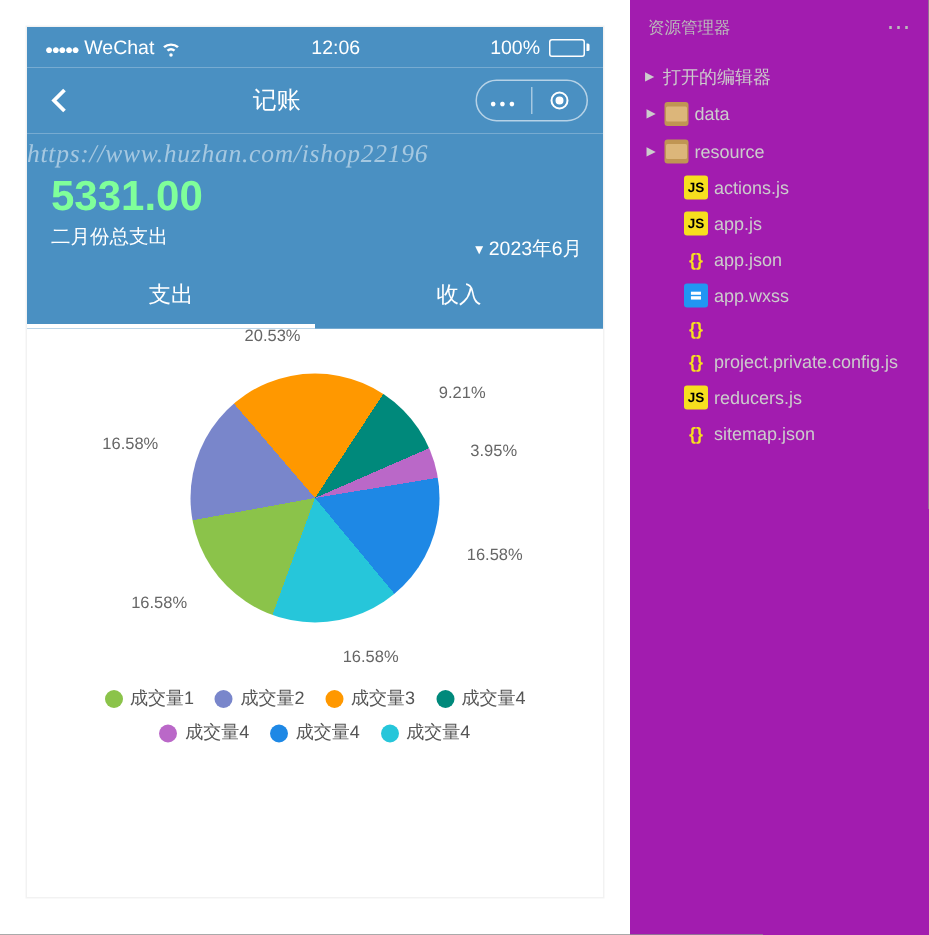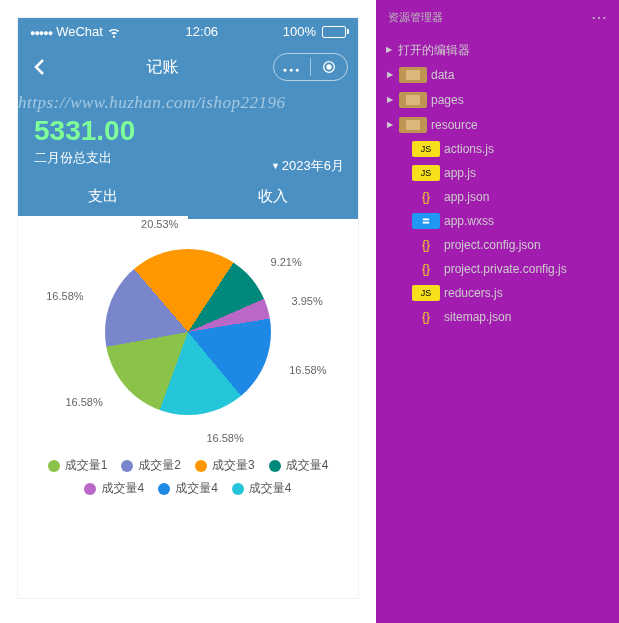--- a/index.html
+++ b/index.html
@@ -1,18 +1,18 @@
 <!DOCTYPE html>
 <html><head>
 <meta charset="utf-8">
 <style>
 * { margin: 0; padding: 0; box-sizing: border-box; font-family: -apple-system, "Microsoft YaHei", sans-serif; }
 body { background: #1e1e1e; width: 619px; height: 623px; display: flex; overflow: hidden; }
 
-.phone-panel { width: 376px; height: 623px; background: #fff; display: flex; flex-direction: column; position: relative; }
+.phone-panel { width: 420px; height: 623px; background: #fff; display: flex; flex-direction: column; position: relative; }
 .phone-screen { margin: 18px; background: #fff; display: flex; flex-direction: column; box-shadow: 0 0 0 1px rgba(0,0,0,0.05); height: 580px; }
 
 .status-bar { background: #4a90c2; color: #fff; display: flex; align-items: center; justify-content: space-between; padding: 6px 12px; font-size: 13px; font-weight: 500; }
 .sb-left { display: flex; align-items: center; gap: 4px; }
 .sb-right { display: flex; align-items: center; gap: 6px; }
 .dots::before { content: "●●●●●"; letter-spacing: -1px; font-size: 9px; }
 .wifi-icon { width: 14px; height: 14px; }
 .battery { width: 24px; height: 12px; border: 1.5px solid #fff; border-radius: 2px; position: relative; display: inline-block; }
 .battery::after { content: ""; position: absolute; right: -4px; top: 2px; width: 2px; height: 5px; background: #fff; border-radius: 0 1px 1px 0; }
 .battery-fill { background: #fff; height: 100%; width: 85%; }
@@ -48,21 +48,21 @@
 .explorer { flex: 1; background: #a21caf; color: #ccc; font-size: 12px; display: flex; flex-direction: column; }
 .exp-header { display: flex; justify-content: space-between; align-items: center; padding: 8px 12px; font-size: 11px; color: #bbb; }
 .exp-more::before { content: "⋯"; font-size: 16px; color: #bbb; }
 .tree { padding: 2px 0; }
 .tree-row { display: flex; align-items: center; padding: 2px 0 2px 8px; gap: 4px; cursor: default; line-height: 20px; }
 .chev { width: 10px; font-size: 9px; color: #ccc; display: inline-block; text-align: center; }
 .chev.right::before { content: "▶"; font-size: 8px; }
 .chev.down::before { content: "▼"; font-size: 8px; }
 .indent-1 { padding-left: 9px; }
 .indent-2 { padding-left: 36px; }
-.ficon { width: 28px; height: 16px; display: inline-flex; align-items: center; justify-content: center; font-size: 9px; font-weight: normal; border-radius: 2px; flex-shrink: 0; }
+.ficon { width: 16px; height: 16px; display: inline-flex; align-items: center; justify-content: center; font-size: 9px; font-weight: bold; border-radius: 2px; flex-shrink: 0; }
 .ic-folder { background: #c09553; color: #c09553; }
 .ic-folder::before { content: ""; display: block; width: 14px; height: 10px; background: #dcb67a; border-radius: 1px; position: relative; }
 .ic-folder-green { background: #7cb342; }
 .ic-folder-green::before { content: ""; display: block; width: 14px; height: 10px; background: #8bc34a; border-radius: 1px; }
 .ic-js { background: #f7df1e; color: #000; }
 .ic-json { color: #f7df1e; background: transparent; font-size: 12px; }
 .ic-json::before { content: "{}"; }
 .ic-wxss { background: #2196f3; color: #fff; }
 </style>
 </head>
@@ -179,25 +179,20 @@
       </div>
 
     <div class="tree-row indent-1">
         <span class="chev right"></span>
         <span class="ficon ic-folder"></span>
         <span>data</span>
       </div>
     <div class="tree-row indent-1">
         <span class="chev right"></span>
         <span class="ficon ic-folder"></span>
-        <span>pages</span>
-      </div>
-    <div class="tree-row indent-1">
-        <span class="chev right"></span>
-        <span class="ficon ic-folder"></span>
         <span>resource</span>
       </div>
 
     <div class="tree-row indent-2">
         <span class="ficon ic-js">JS</span>
         <span>actions.js</span>
       </div>
     <div class="tree-row indent-2">
         <span class="ficon ic-js">JS</span>
         <span>app.js</span>
@@ -205,21 +200,20 @@
     <div class="tree-row indent-2">
         <span class="ficon ic-json"></span>
         <span>app.json</span>
       </div>
     <div class="tree-row indent-2">
         <span class="ficon ic-wxss">〓</span>
         <span>app.wxss</span>
       </div>
     <div class="tree-row indent-2">
         <span class="ficon ic-json"></span>
-        <span>project.config.json</span>
       </div>
     <div class="tree-row indent-2">
         <span class="ficon ic-json"></span>
         <span>project.private.config.js</span>
       </div>
     <div class="tree-row indent-2">
         <span class="ficon ic-js">JS</span>
         <span>reducers.js</span>
       </div>
     <div class="tree-row indent-2">

